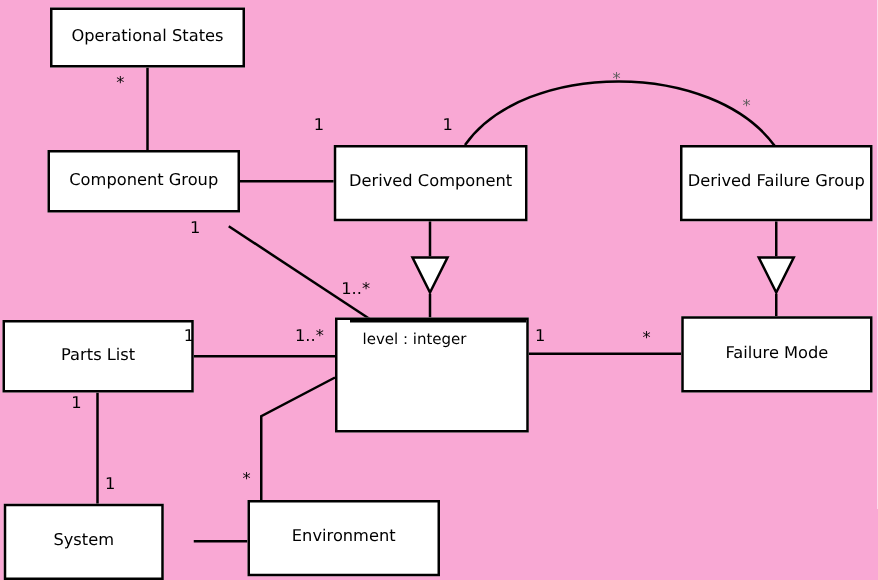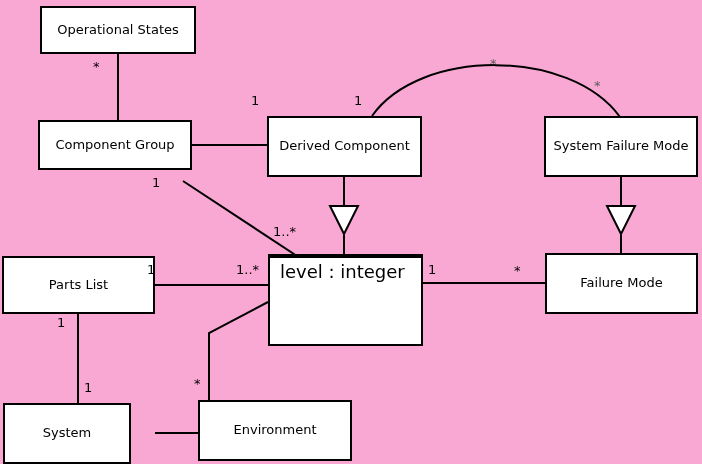--- a/index.html
+++ b/index.html
@@ -45,25 +45,26 @@
     color: #000000;
     padding: 0 4px;
     line-height: 1.1;
   }
   .uml-attr-compartment {
     box-sizing: border-box;
     border-top: 2px solid #000000;
     display: flex;
     align-items: center;
     justify-content: flex-start;
-    font-size: 18px;
+    font-size: 12px;
     color: #000000;
     padding: 12px 10px;
     height: 29px;
     line-height: 1.1;
+    margin-left: 10px;
   }
   .multiplicity {
     position: absolute;
     font-size: 13px;
     color: #000000;
     white-space: nowrap;
     z-index: 3;
     line-height: 1;
   }
   .mult-faint {
@@ -97,21 +98,21 @@
       <div class="uml-class" style="left: 40px; top: 6px; width: 156px; height: 48px; border-color: rgb(0, 0, 0);">
         <div class="uml-name-compartment">Operational States</div>
       </div>
       <div class="uml-class" style="left: 38px; top: 120px; width: 154px; height: 50px; border-color: rgb(0, 0, 0);">
         <div class="uml-name-compartment">Component Group</div>
       </div>
       <div class="uml-class" style="left: 267px; top: 116px; width: 155px; height: 61px; border-color: rgb(0, 0, 0);">
         <div class="uml-name-compartment">Derived Component</div>
       </div>
       <div class="uml-class" style="left: 544px; top: 116px; width: 154px; height: 61px; border-color: rgb(0, 0, 0);">
-        <div class="uml-name-compartment">System Failure Mode</div>
+        <div class="uml-name-compartment">Derived Failure Group</div>
       </div>
       <div class="uml-class" style="left: 2px; top: 256px; width: 153px; height: 58px; border-color: rgb(0, 0, 0); justify-content: flex-end;">
         <div class="uml-name-compartment">Parts List</div>
       </div>
       <div class="uml-class" style="left: 268px; top: 254px; width: 155px; height: 92px; border-color: rgb(0, 0, 0);">
         <div class="uml-attr-compartment">level : integer</div>
       </div>
       <div class="uml-class" style="left: 545px; top: 253px; width: 153px; height: 61px; border-color: rgb(0, 0, 0);">
         <div class="uml-name-compartment">Failure Mode</div>
       </div>

